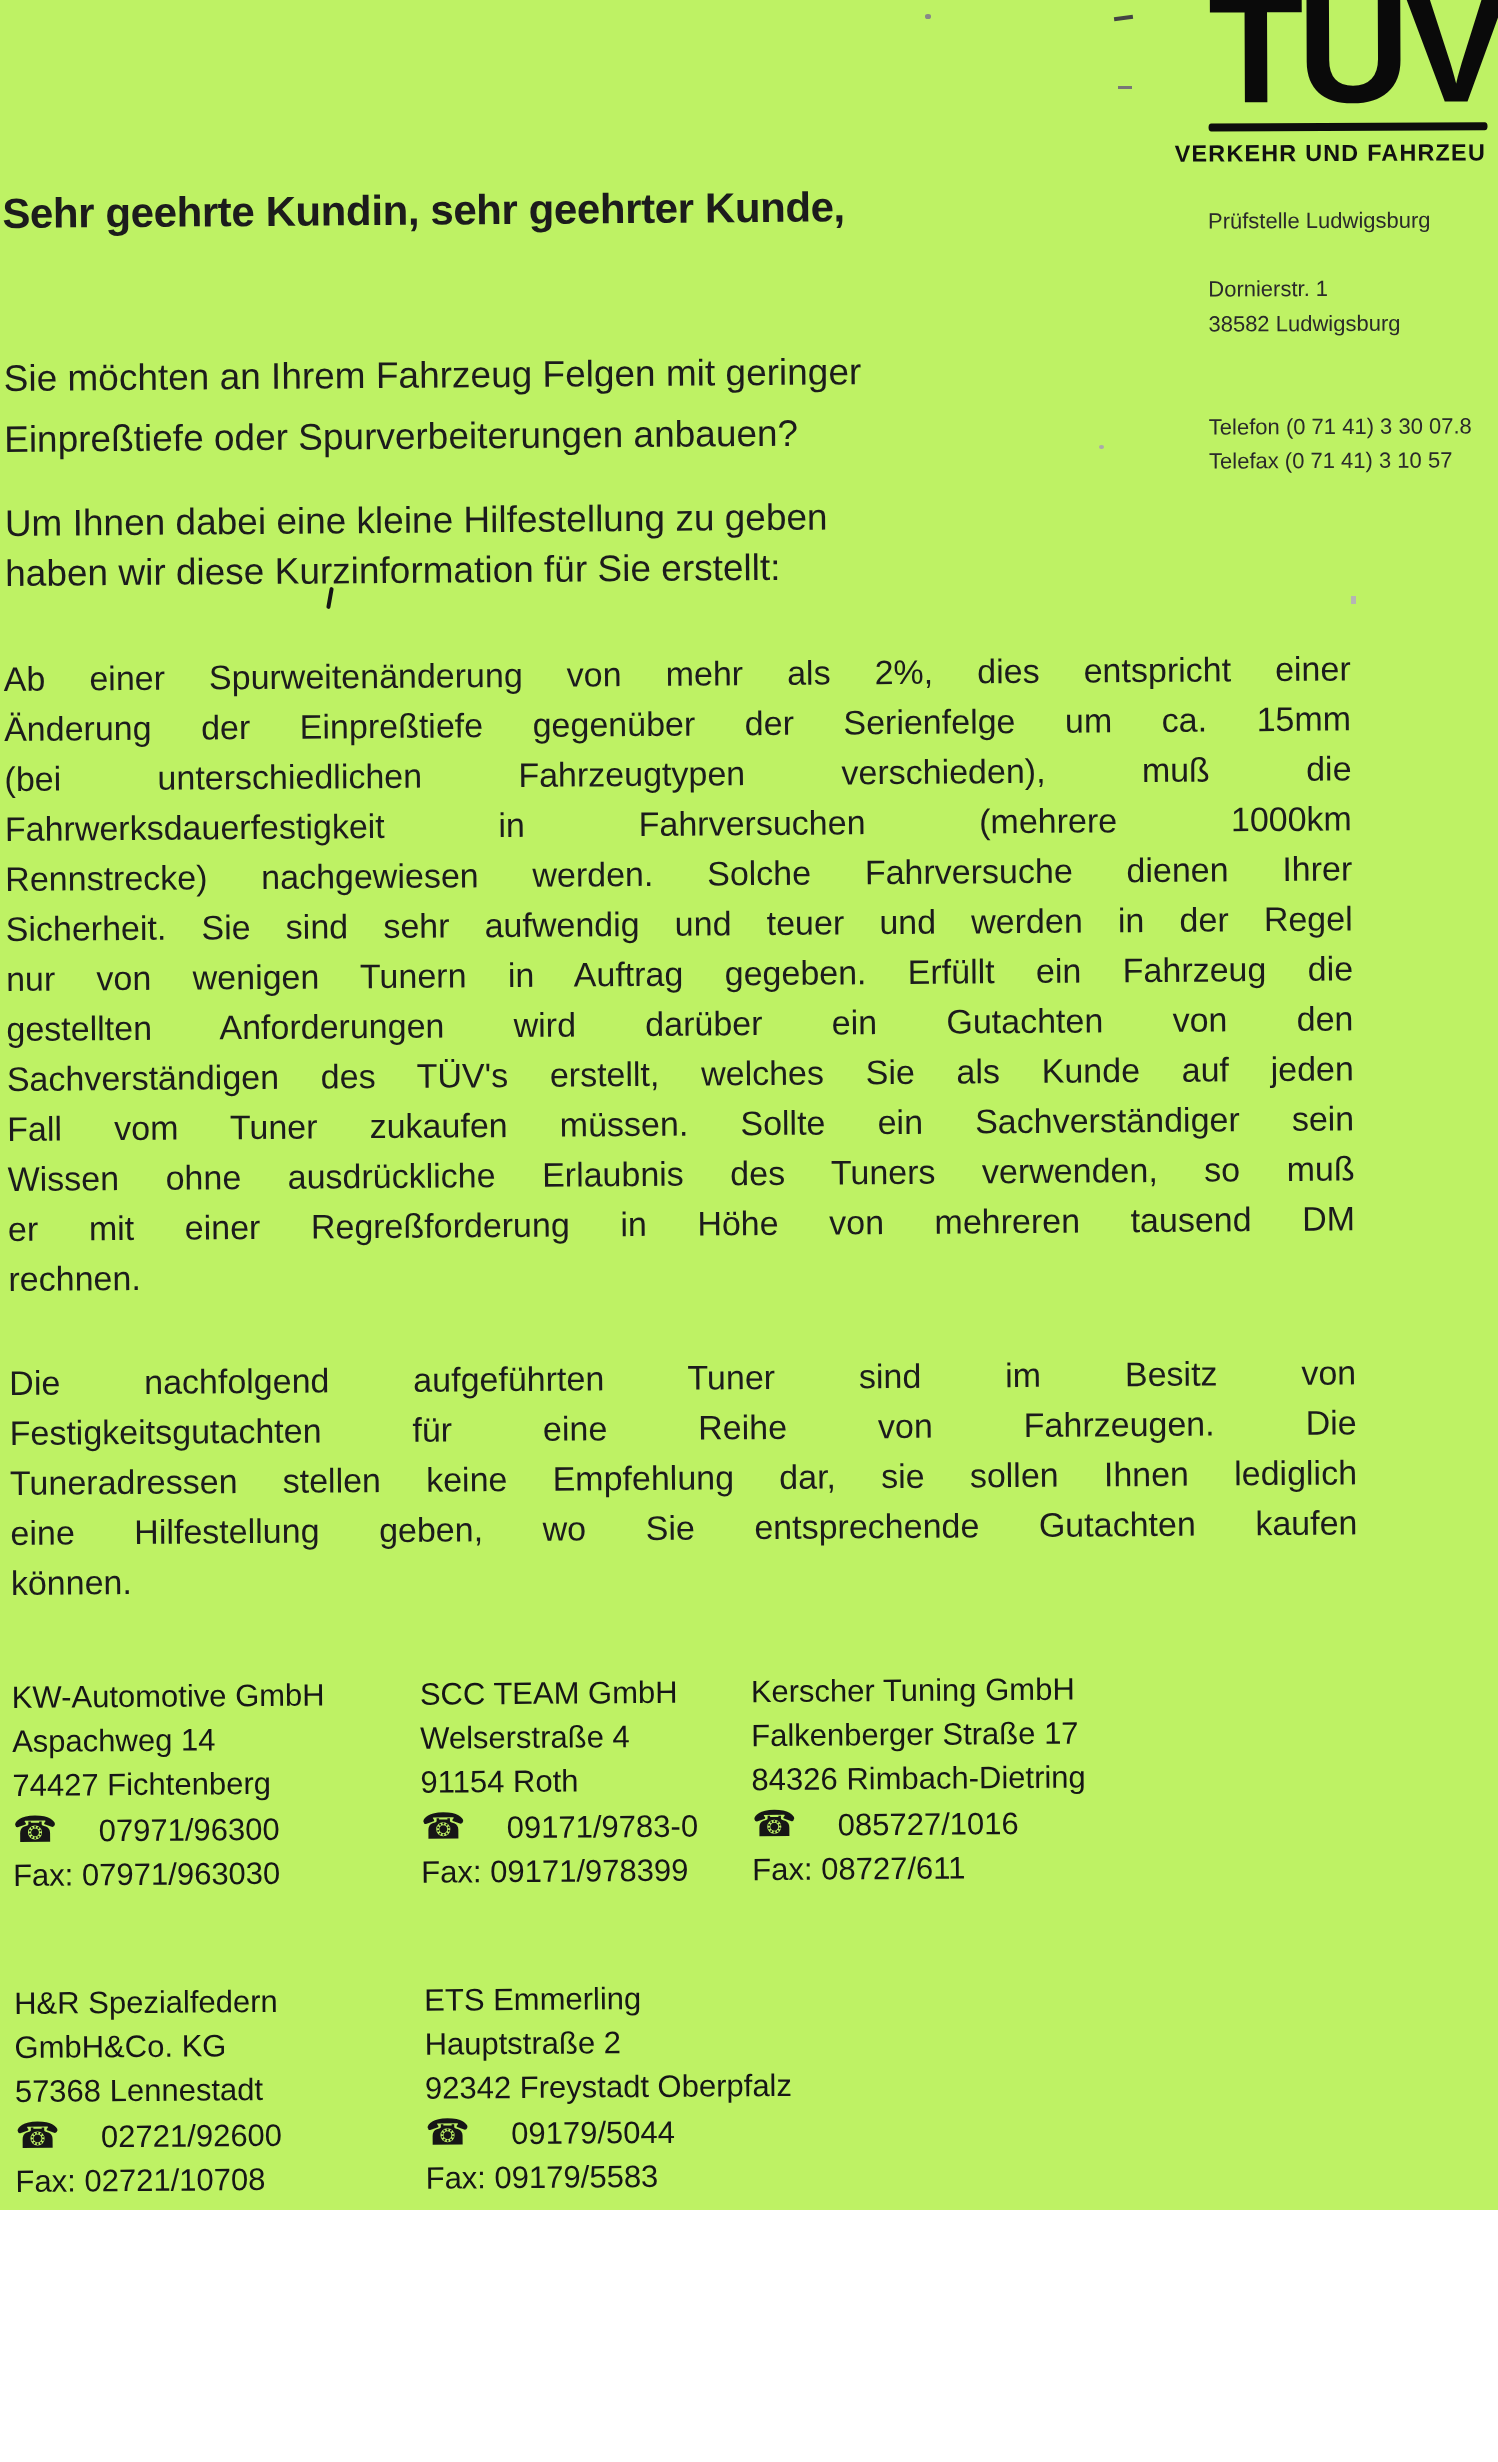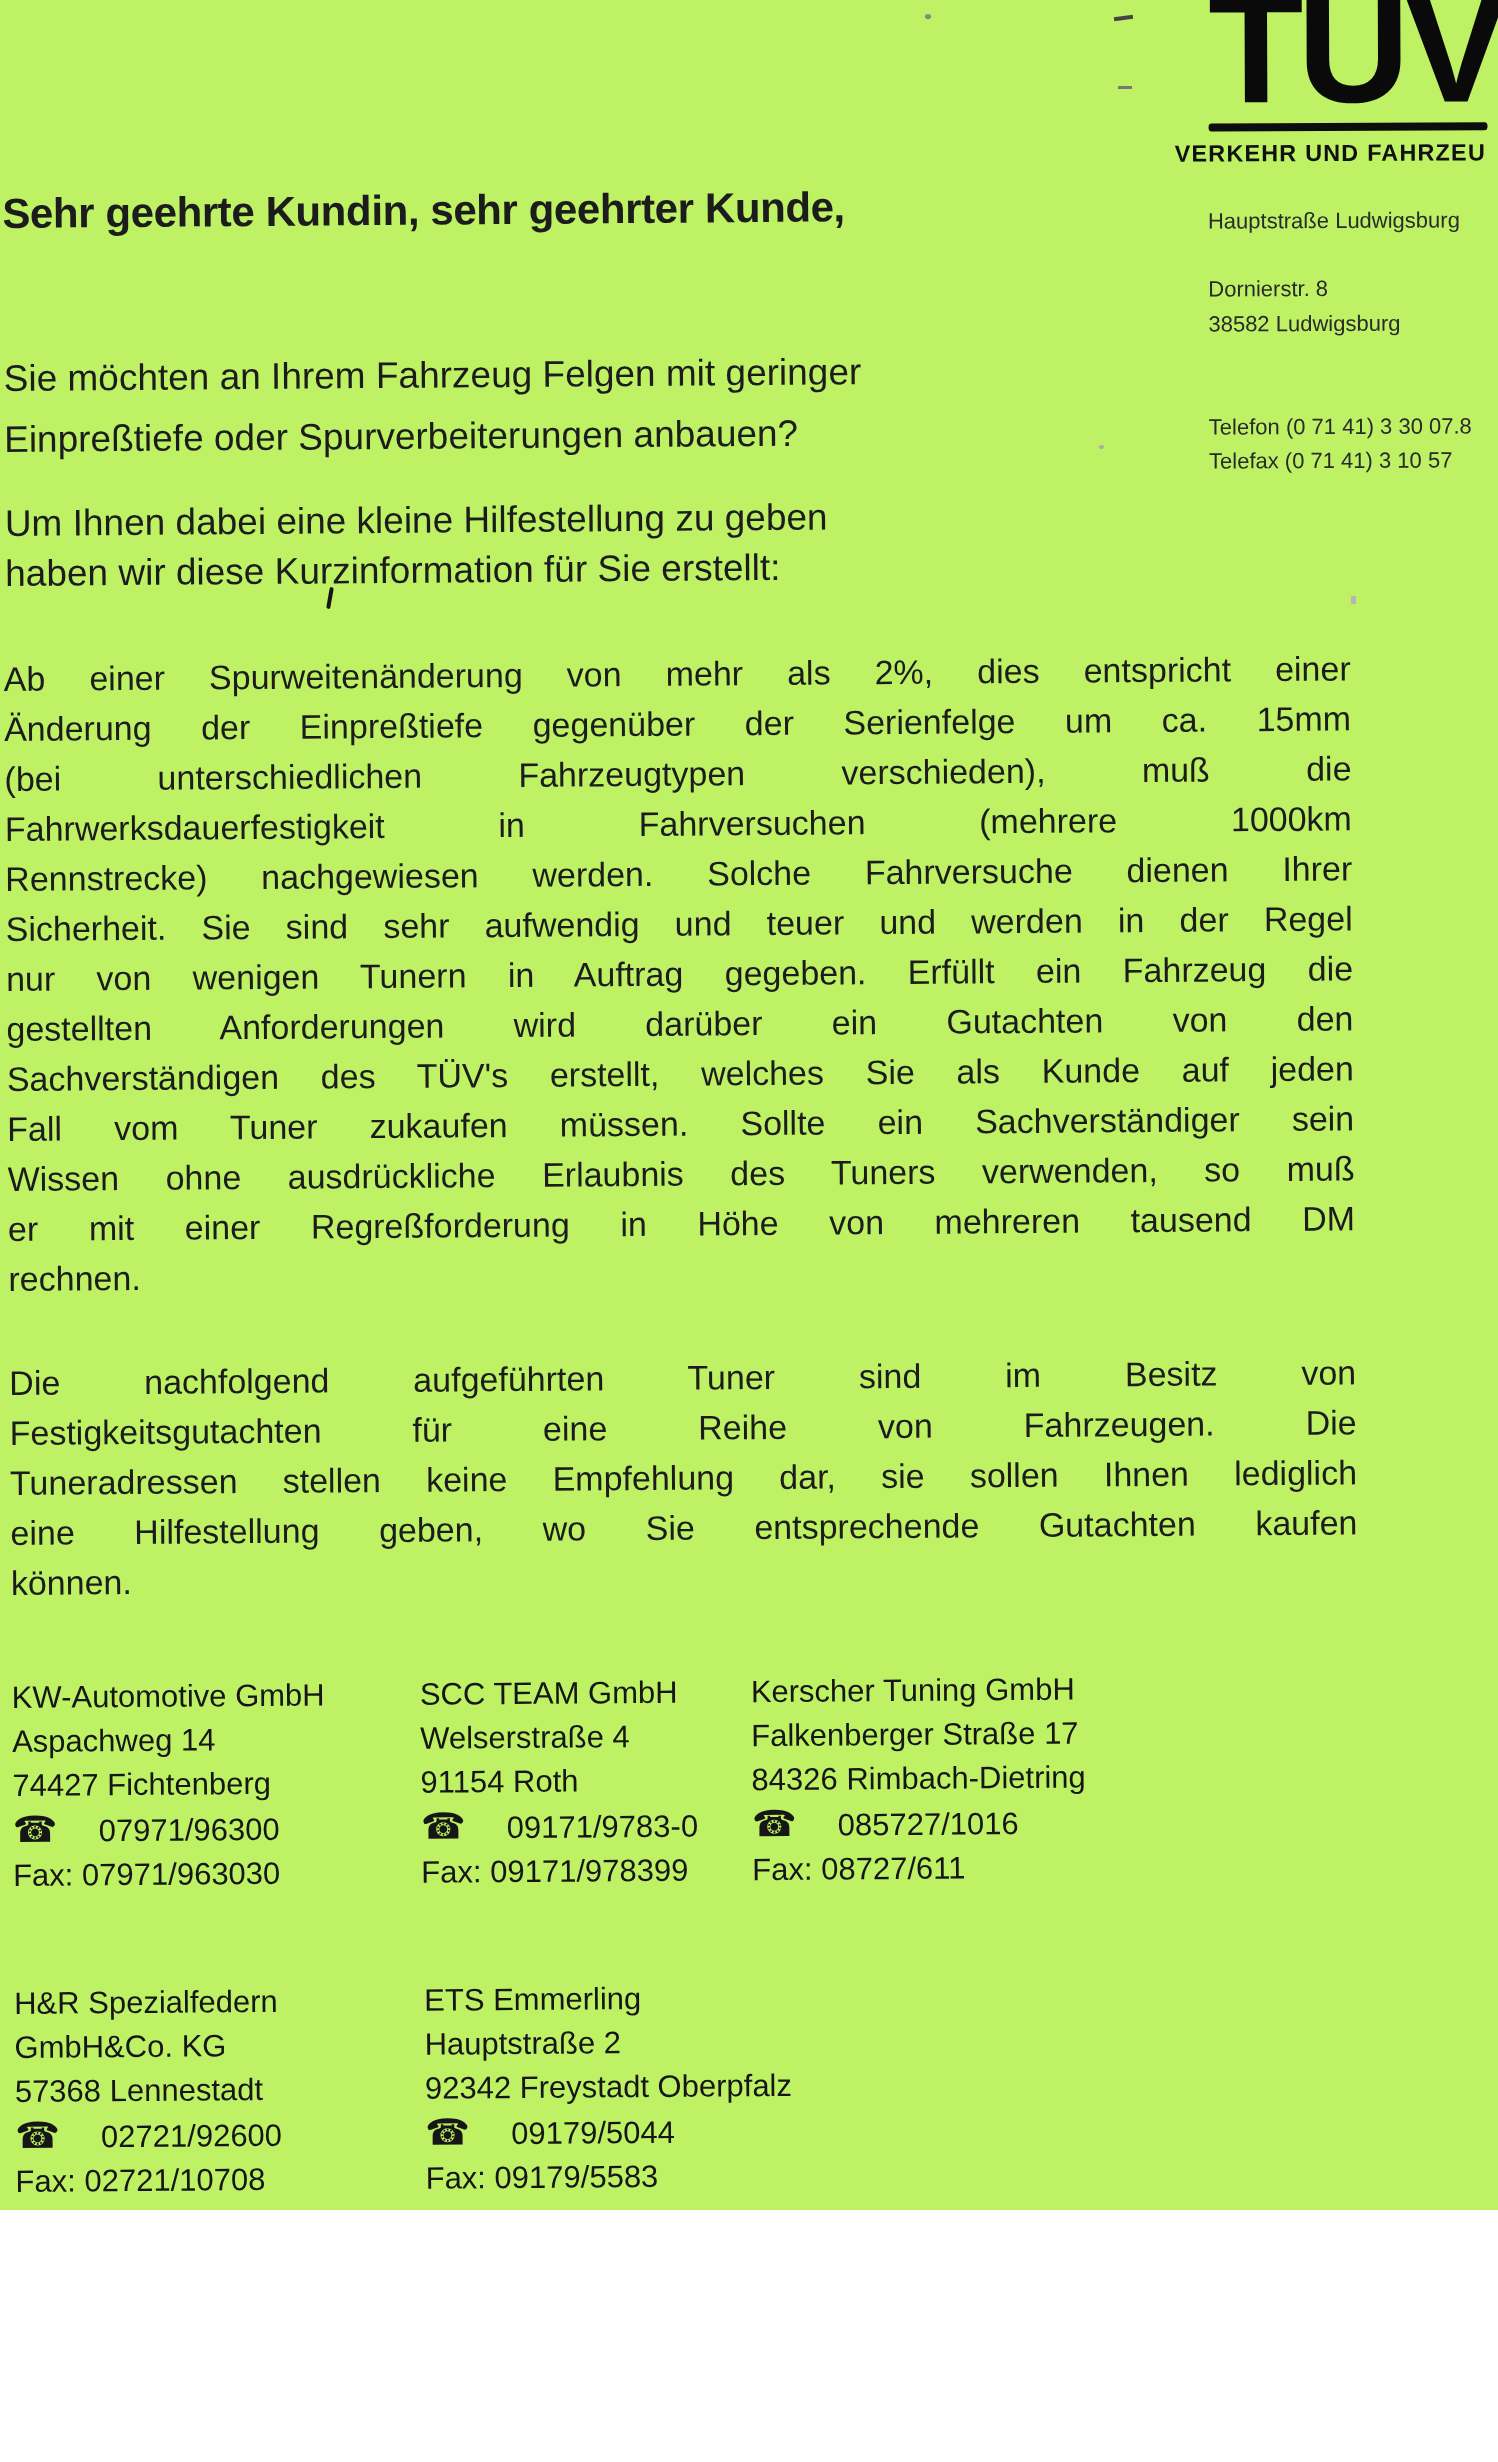--- a/index.html
+++ b/index.html
@@ -43,22 +43,22 @@
 </style>
 </head>
 <body>
 
 <div id="page">
 
   <div id="letterhead">
     <div class="abs tuv-logo">TÜV</div>
     <div class="abs logo-bar"></div>
     <div class="abs logo-sub">VERKEHR UND FAHRZEU</div>
-    <div class="abs lh-small" style="left:1208px;top:208px;">Hauptstraße Ludwigsburg</div>
-    <div class="abs lh-small" style="left:1208px;top:276px;">Dornierstr. 8</div>
+    <div class="abs lh-small" style="left:1208px;top:208px;">Prüfstelle Ludwigsburg</div>
+    <div class="abs lh-small" style="left:1208px;top:276px;">Dornierstr. 1</div>
     <div class="abs lh-small" style="left:1208px;top:311px;">38582 Ludwigsburg</div>
     <div class="abs lh-small" style="left:1208px;top:414px;">Telefon (0 71 41) 3 30 07.8</div>
     <div class="abs lh-small" style="left:1208px;top:448px;">Telefax (0 71 41) 3 10 57</div>
   </div>
 
   <div id="content">
 
     <div class="abs salutation">Sehr geehrte Kundin, sehr geehrter Kunde,</div>
 
     <div class="abs intro intro1">

